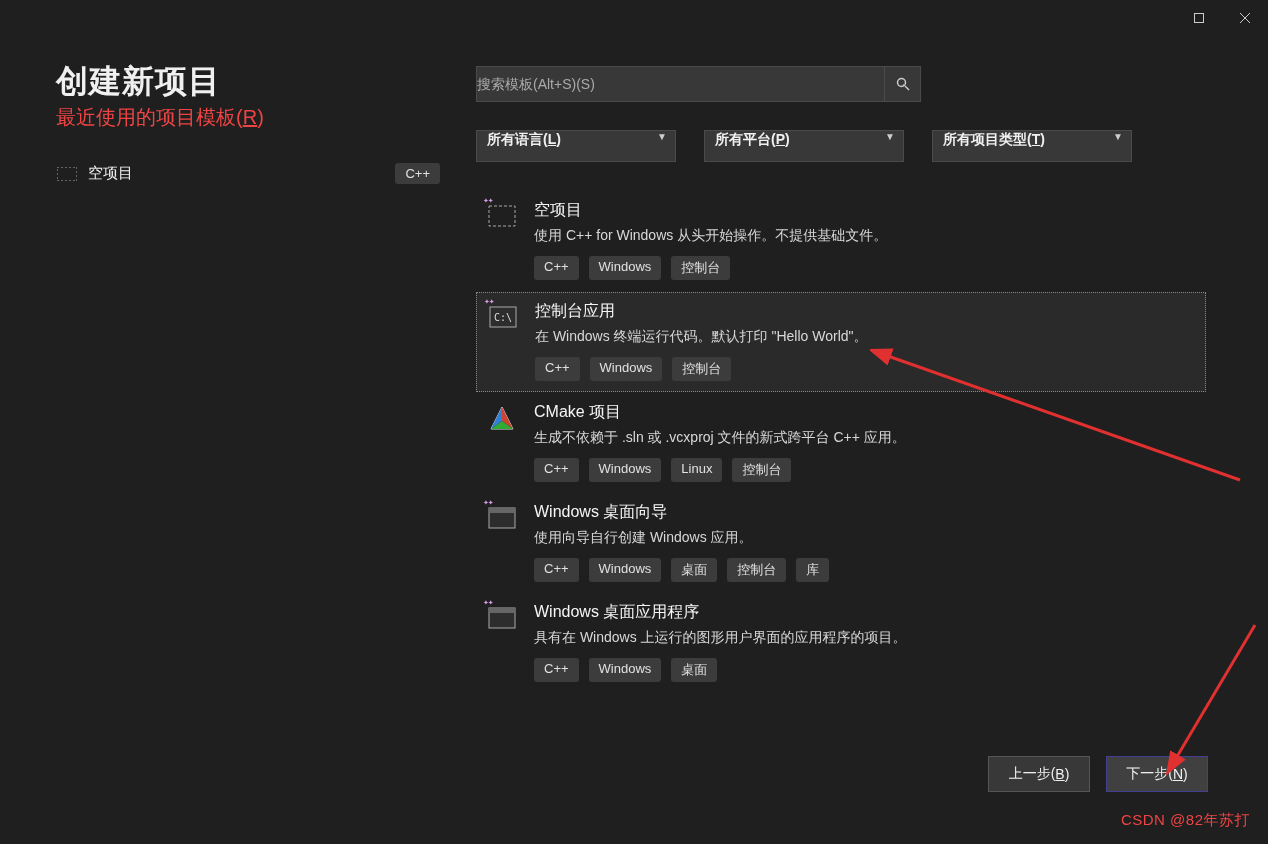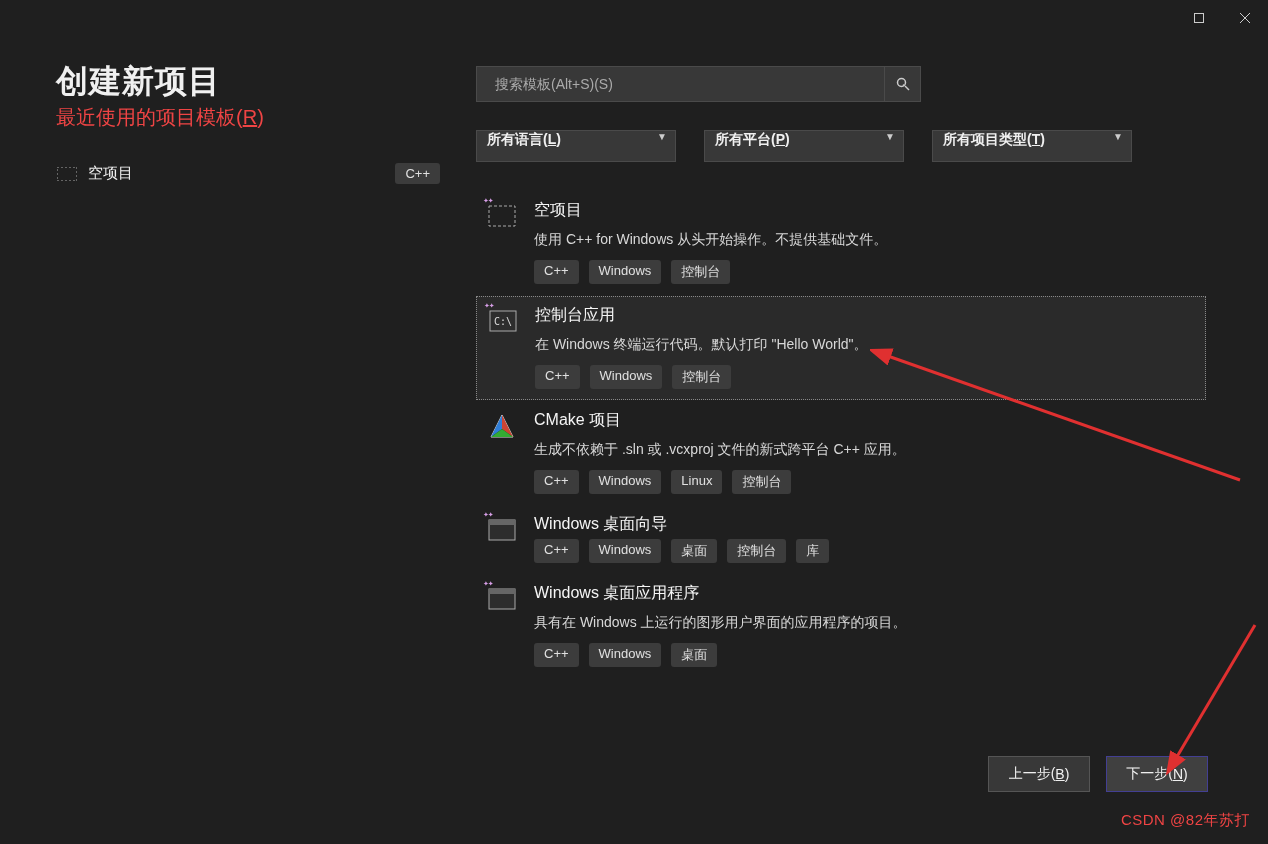--- a/index.html
+++ b/index.html
@@ -65,21 +65,21 @@
     display: flex;
     background: #383838;
     border: 1px solid #4a4a4a;
     height: 36px;
     align-items: center;
     margin-bottom: 28px;
     max-width: 445px;
   }
   .search-row input {
     flex: 1; background: transparent; border: none; outline: none;
-    color: #ccc; font-size: 14px; padding: 0 18px;
+    color: #ccc; font-size: 14px; padding: 0 0;
     font-family: inherit;
   }
   .search-row input::placeholder { color: #aaa; }
   .search-btn {
     width: 36px; height: 36px;
     display: flex; align-items: center; justify-content: center;
     border-left: 1px solid #4a4a4a;
   }
   .filter-row { display: flex; gap: 28px; margin-bottom: 30px; }
   .dropdown {
@@ -108,21 +108,21 @@
   }
   .template .tpl-icon {
     width: 32px; height: 32px;
     margin-right: 16px;
     flex-shrink: 0;
     display: flex; align-items: center; justify-content: center;
     position: relative;
   }
   .template .tpl-body { flex: 1; }
   .template .tpl-title { font-size: 16px; color: #f5f5f5; margin-bottom: 4px; }
-  .template .tpl-desc { font-size: 14px; color: #d8d8d8; line-height: 1.5; margin-bottom: 10px; margin-top: 8px; }
+  .template .tpl-desc { font-size: 14px; color: #d8d8d8; line-height: 1.5; margin-bottom: 10px; }
   .template .tag-row { display: flex; gap: 10px; }
   .footer {
     position: absolute;
     bottom: 52px;
     right: 60px;
     display: flex;
     gap: 16px;
   }
   .btn {
     min-width: 102px;
@@ -266,20 +266,21 @@
         <div class="template">
           <div class="tpl-icon">
             <span class="icon-dots">✦✦</span>
             <svg width="28" height="22" viewBox="0 0 28 22">
               <rect x="1" y="1" width="26" height="20" fill="#2d2d2d" stroke="#aaa"></rect>
               <rect x="1" y="1" width="26" height="5" fill="#666"></rect>
             </svg>
           </div>
           <div class="tpl-body">
             <div class="tpl-title">Windows 桌面向导</div>
+            <div class="tpl-desc">使用向导自行创建 Windows 应用。</div>
             <div class="tag-row">
               <span class="pill">C++</span>
               <span class="pill">Windows</span>
               <span class="pill">桌面</span>
               <span class="pill">控制台</span>
               <span class="pill">库</span>
             </div>
           </div>
         </div>
         <div class="template">

